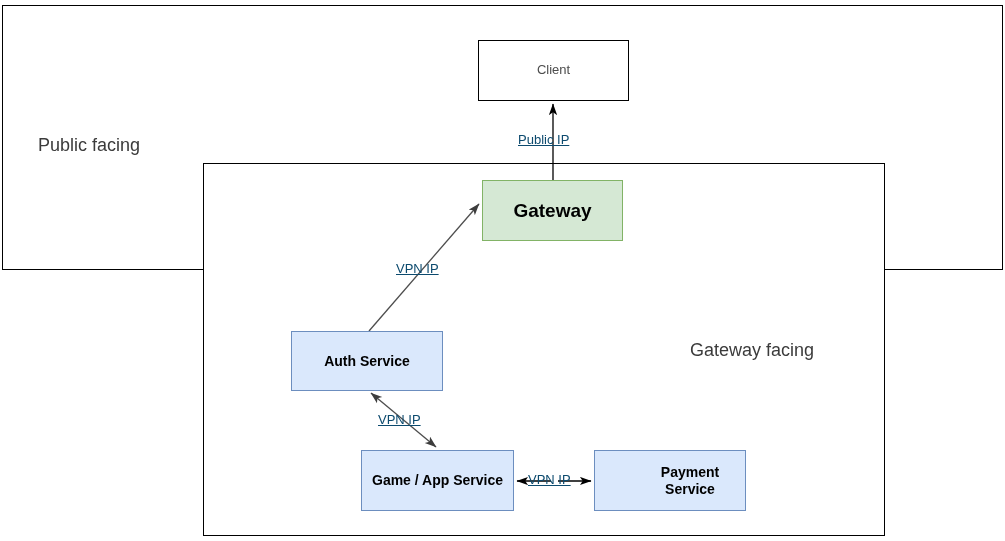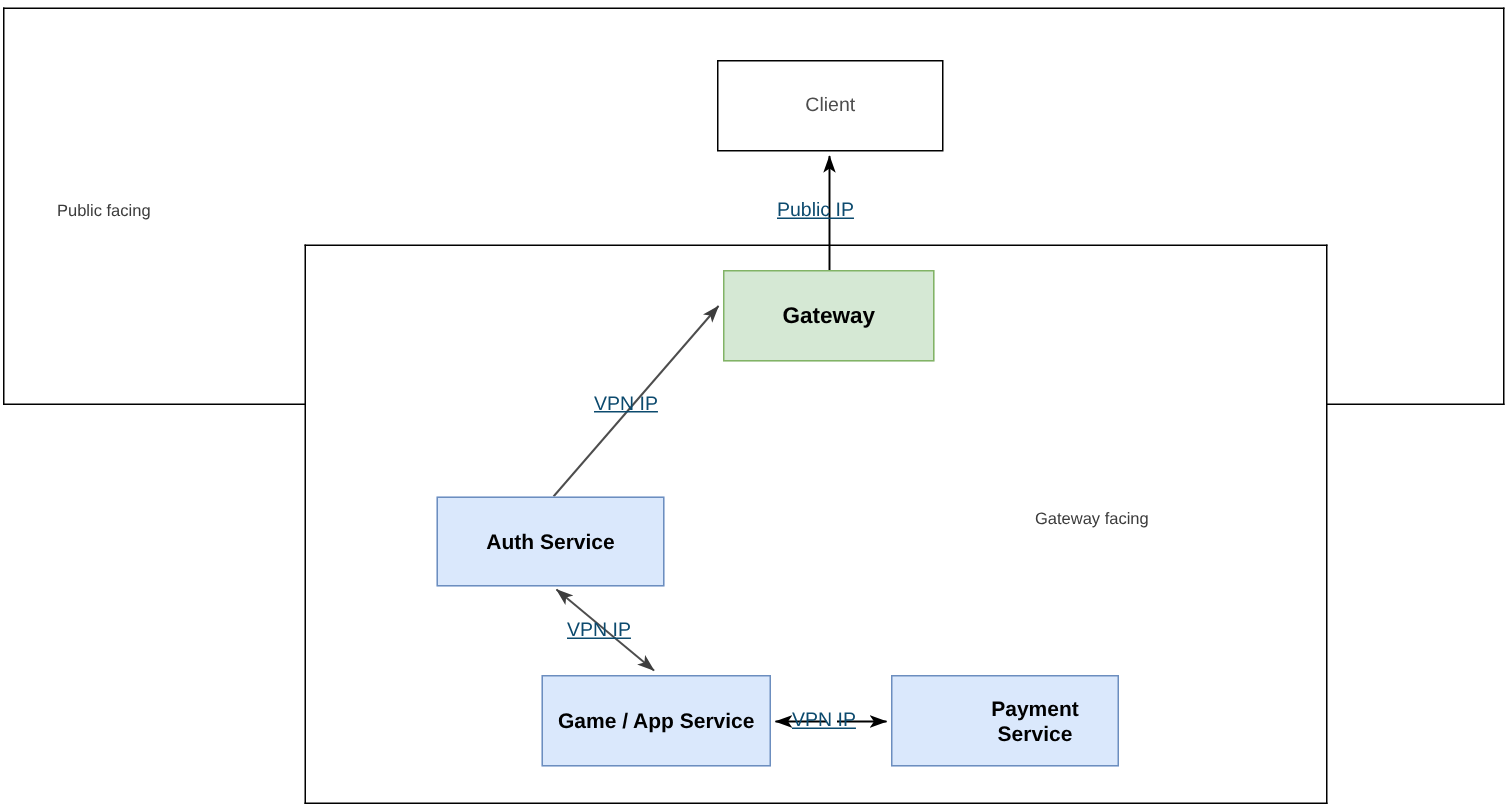--- a/index.html
+++ b/index.html
@@ -34,34 +34,34 @@
     background: #ffffff;
     border: 1px solid #000000;
     color: #4d4d4d;
     font-size: 13px;
     font-weight: normal;
   }
   .node-gateway {
     background: #d5e8d4;
     border: 1px solid #82b366;
     color: #000000;
-    font-size: 15px;
+    font-size: 19px;
     font-weight: bold;
   }
   .node-blue {
     background: #dae8fc;
     border: 1px solid #6c8ebf;
     color: #000000;
     font-size: 14px;
     font-weight: bold;
   }
   .zone-label {
     position: absolute;
     color: #3b3b3b;
-    font-size: 11px;
+    font-size: 18px;
     font-weight: normal;
     white-space: nowrap;
   }
   .edge-label {
     position: absolute;
     color: #0c4a6e;
     font-size: 13px;
     font-weight: normal;
     white-space: nowrap;
     background: transparent;

